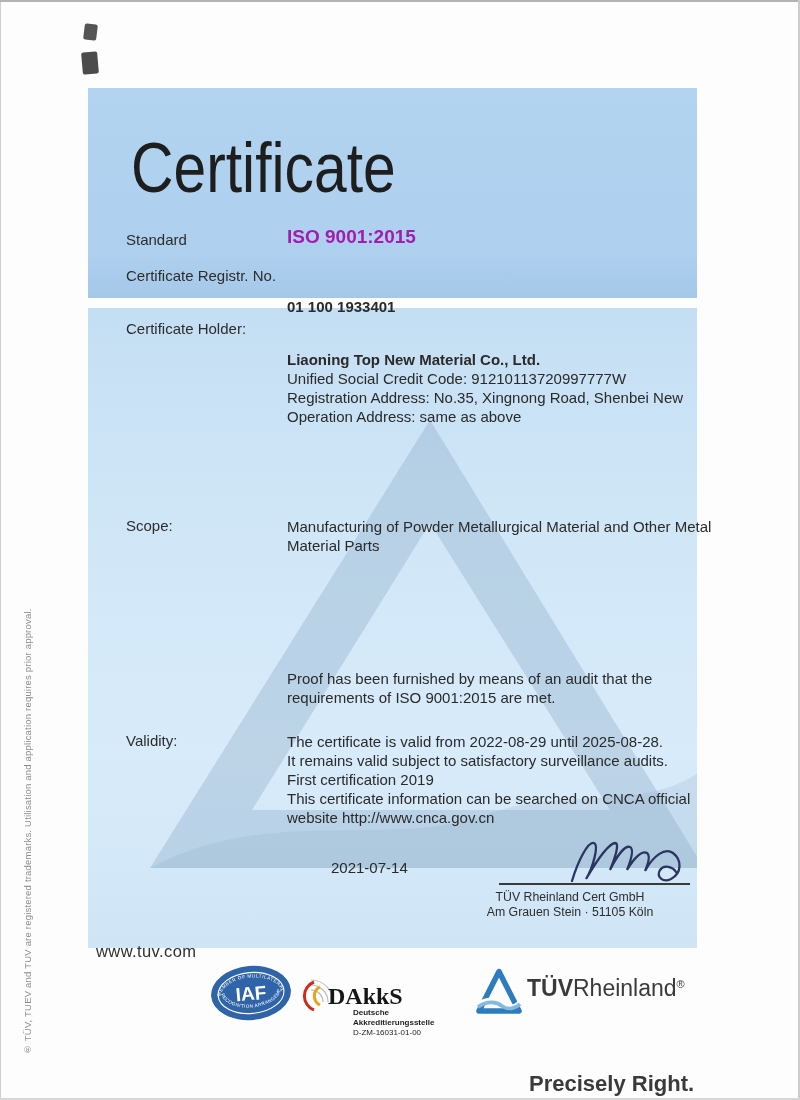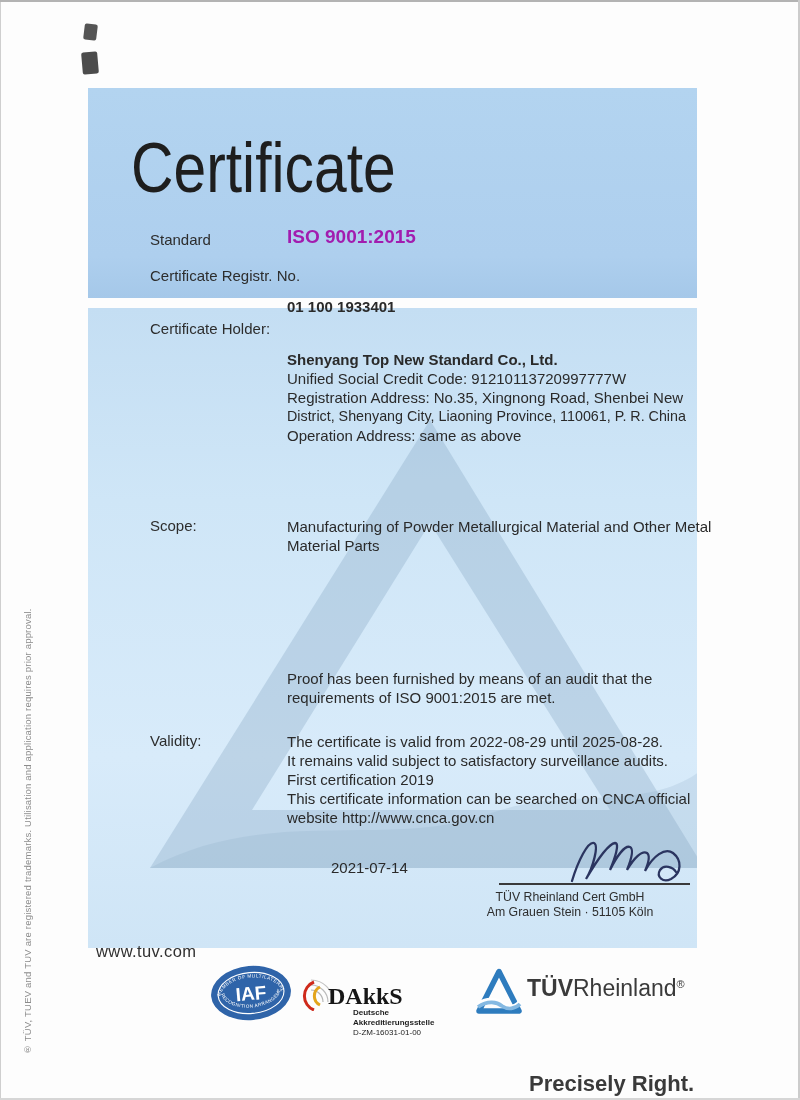--- a/index.html
+++ b/index.html
@@ -20,21 +20,21 @@
 
   .watermark{position:absolute;left:0;top:0;}
 
   .scan-mark{position:absolute;border-radius:2px;opacity:.88;}
   .mark1{left:84px;top:24px;width:13px;height:16px;background:#3e3e3e;transform:rotate(7deg);}
   .mark2{left:82px;top:52px;width:16px;height:22px;background:#333333;transform:rotate(-5deg);}
 
   .title{position:absolute;left:131px;top:133px;font-size:70px;line-height:1;
     color:#1e1e1e;letter-spacing:0;transform:scaleX(.84);transform-origin:left top;}
 
-  .lbl{position:absolute;left:126px;font-size:15px;color:#2d2d2d;margin-left:24px;}
+  .lbl{position:absolute;left:126px;font-size:15px;color:#2d2d2d;}
   .val{position:absolute;left:287px;font-size:15px;color:#2a2a2a;line-height:19px;}
   .bold{font-weight:bold;margin-top:30px;}
   .iso-val{font-size:19px;font-weight:bold;color:#a21caf;}
   .small-line{font-size:14.3px;}
 
   .date{position:absolute;left:289px;top:859px;font-size:15px;color:#2a2a2a;margin-left:42px;}
 
   .sig-line{position:absolute;left:499px;top:883px;width:191px;height:2px;background:#3a3a3a;}
   .sig{position:absolute;left:568px;top:834px;}
   .issuer{position:absolute;left:450px;top:890px;width:240px;text-align:center;
@@ -82,24 +82,23 @@
   <div class="title">Certificate</div>
 
   <div class="lbl" style="top:231px;">Standard</div>
   <div class="val iso-val" style="top:227px;">ISO 9001:2015</div>
 
   <div class="lbl" style="top:267px;">Certificate Registr. No.</div>
   <div class="val bold" style="top:267px;">01 100 1933401</div>
 
   <div class="lbl" style="top:320px;">Certificate Holder:</div>
   <div class="val" style="top:320px;width:440px;">
-    <div class="bold">Shenyang Top New Standard Co., Ltd.</div>
+    <div class="bold">Liaoning Top New Material Co., Ltd.</div>
     <div>Unified Social Credit Code: 91210113720997777W</div>
     <div>Registration Address: No.35, Xingnong Road, Shenbei New</div>
-    <div class="small-line">District, Shenyang City, Liaoning Province, 110061, P. R. China</div>
     <div>Operation Address: same as above</div>
   </div>
 
   <div class="lbl" style="top:517px;">Scope:</div>
   <div class="val" style="top:517px;width:465px;">
     <div>Manufacturing of Powder Metallurgical Material and Other Metal</div>
     <div>Material Parts</div>
   </div>
 
   <div class="val" style="top:657px;width:430px;margin-top:12px;">

